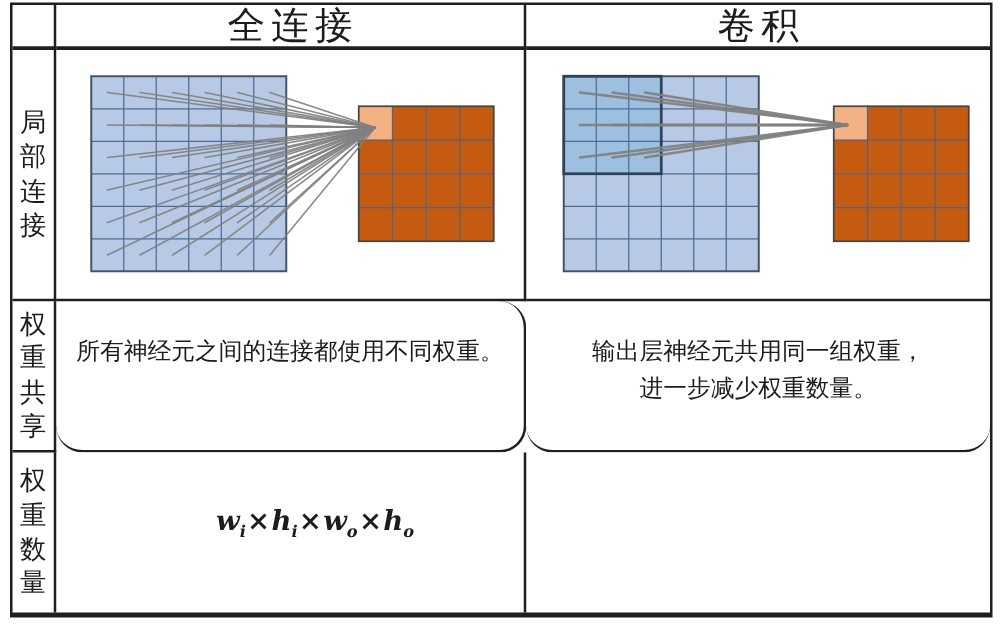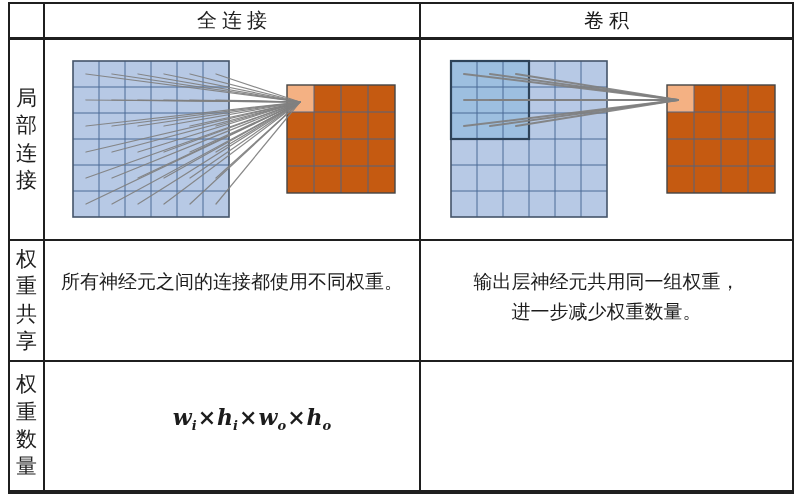--- a/index.html
+++ b/index.html
@@ -15,27 +15,27 @@
     border:2px solid #1f1f1f; border-bottom-width:4px;
     display:grid;
     grid-template-columns:35px 376px 371px;
     grid-template-rows:36px 201px 121px 128px;
     background:#ffffff;
   }
   .cell { box-sizing:border-box; border-right:2px solid #1f1f1f; border-bottom:2px solid #1f1f1f; overflow:hidden; }
   .lastcol { border-right:none; }
   .lastrow { border-bottom:none; }
   .head { border-bottom-width:3px; display:flex; align-items:center; justify-content:center;
-          font-size:20px; letter-spacing:5px; padding-left:5px; }
+          font-size:30px; letter-spacing:5px; padding-left:5px; }
   .label-cell { display:flex; flex-direction:column; align-items:center; justify-content:center;
                 font-size:21px; line-height:1.3; }
   .label-cell div { display:block; }
   .diagram-cell { position:relative; }
   .diagram-cell svg { display:block; }
-  .text-cell { padding-top:26px; text-align:center; font-size:19px; line-height:30px; }
+  .text-cell { padding-top:26px; text-align:center; font-size:19px; line-height:30px;border-radius:21px; }
   .formula-cell { padding-top:42px; text-align:center; font-size:22px; font-family:"DejaVu Serif",serif;padding-left:40px; }
   .formula .var { font-style:italic; }
   .formula .op { font-style:normal; padding:0 1px; }
   .formula sub { font-size:13px; line-height:0; }
   .formula.bold { font-weight:bold; }
 </style>
 </head>
 <body>
 
 <div class="page">

